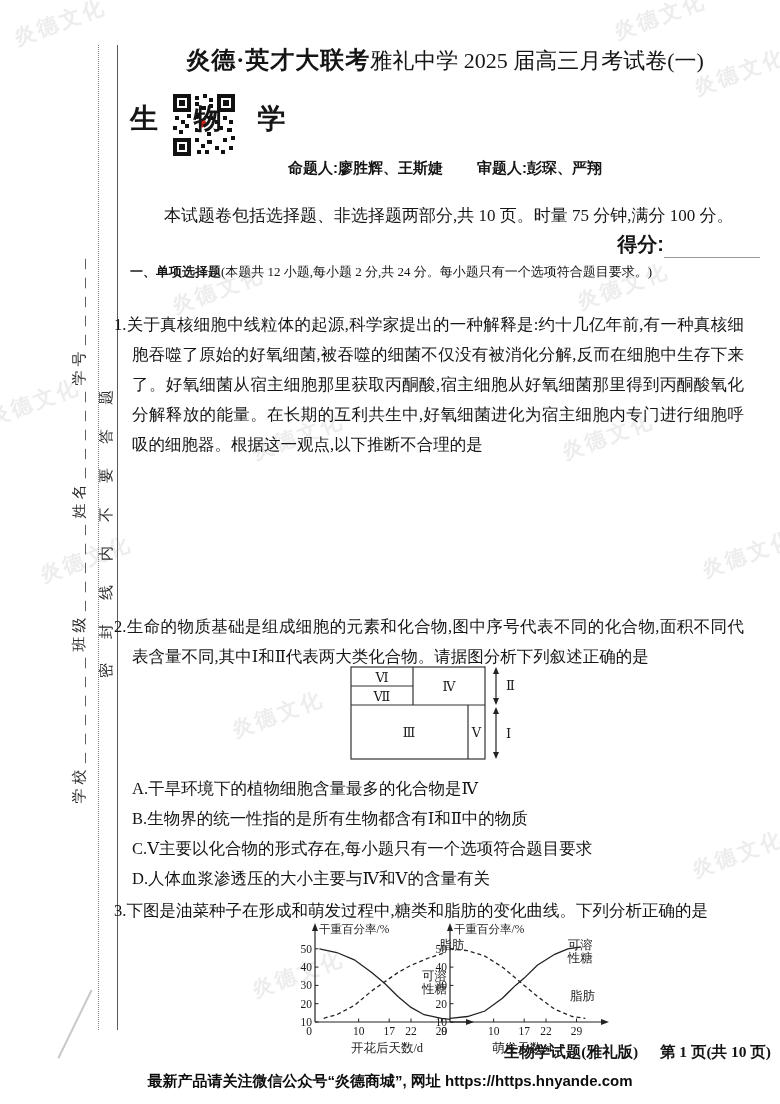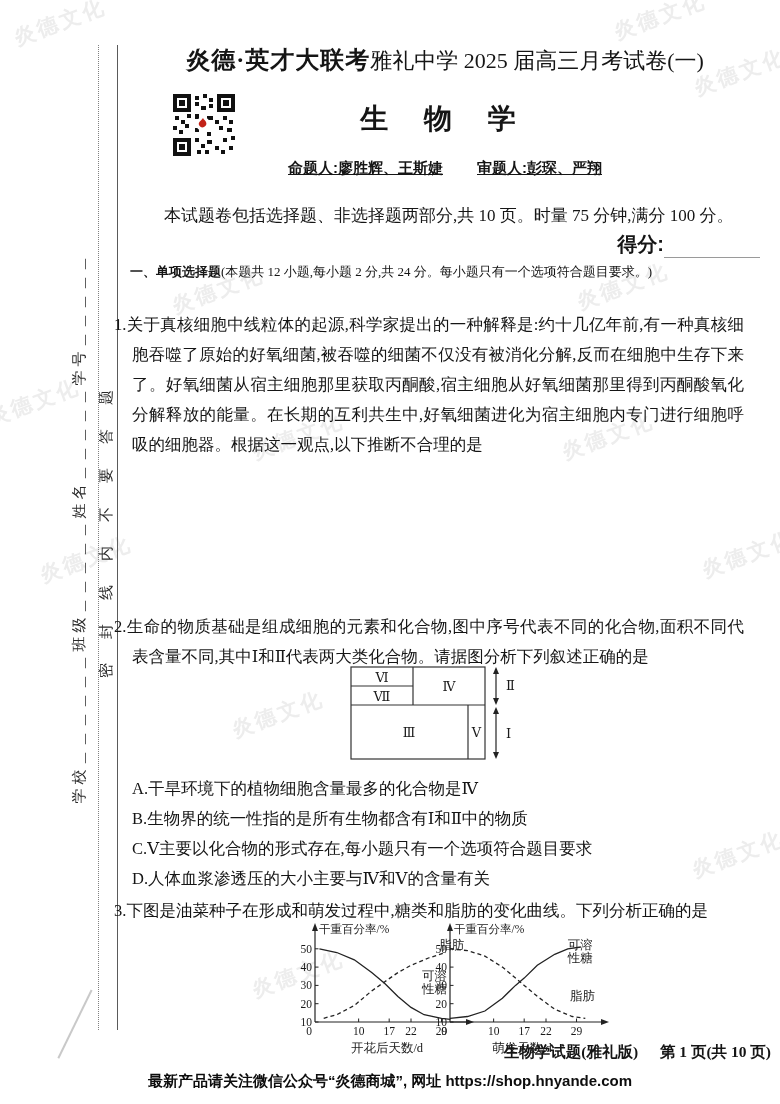--- a/index.html
+++ b/index.html
@@ -17,24 +17,24 @@
       transform:rotate(26deg);}
   
   .rot{position:absolute;transform-origin:0 0;transform:rotate(-90deg);white-space:nowrap;
        color:#2a2a2a;text-align:center;}
   .fields-line{left:70px;top:852px;width:648px;font-size:15px;letter-spacing:4px;}
   .seal-line{left:97px;top:678px;width:312px;font-size:15px;letter-spacing:24px;}
   
   .exam-title{left:130px;top:44px;width:630px;text-align:center;font-size:22px;white-space:nowrap;}
   .exam-title .brand{font-weight:bold;font-size:24px;letter-spacing:1px;}
   .qr{left:173px;top:94px;}
-  .subject{left:130px;top:100px;width:630px;text-align:center;font-size:28px;font-weight:bold;
+  .subject{left:130px;top:100px;width:630px;font-size:28px;font-weight:bold;
            letter-spacing:14px;font-family:"Liberation Sans","DejaVu Sans",sans-serif;}
   .setters{left:130px;top:159px;width:630px;text-align:center;font-size:15px;font-weight:bold;
-           font-family:"Liberation Sans","DejaVu Sans",sans-serif;text-decoration:underline;}
+           font-family:"Liberation Sans","DejaVu Sans",sans-serif;}
   .setters .gap{display:inline-block;width:34px;}
   .intro{left:130px;top:202px;width:630px;font-size:17px;text-indent:2em;line-height:28px;}
   .score{left:130px;top:231px;width:630px;text-align:right;font-size:20px;font-weight:bold;
          font-family:"Liberation Sans","DejaVu Sans",sans-serif;padding-right:2px;}
   .score .blank{display:inline-block;width:96px;border-bottom:1.5px solid #9a9a9a;height:17px;
          vertical-align:bottom;}
   
   .sec{left:130px;top:256px;width:630px;font-size:13px;line-height:31px;text-align:justify;}
   .sec .b{font-weight:bold;}
   .q{left:114px;width:630px;font-size:16.5px;line-height:30px;}
@@ -259,15 +259,15 @@
       <text x="150" y="80.04255319148936" font-size="12.5">脂肪</text>
       <polyline points="30.0,98.3 47.5,96.5 64.9,91.0 82.4,78.2 95.5,65.4 104.2,58.1 117.3,45.3 134.7,34.3 147.8,28.8 160.9,27.0" fill="none" stroke="#222" stroke-width="1.3"></polyline>
       <text x="147.8181818181818" y="28.80851063829787" font-size="12.5">可溶</text>
       <text x="147.8181818181818" y="41.808510638297875" font-size="12.5">性糖</text>
     </svg>
 
   <div class="abs footer">
     <span>生物学试题(雅礼版)</span>
     <span>第 1 页(共 10 页)</span>
   </div>
-  <div class="abs promo">最新产品请关注微信公众号“炎德商城”, 网址 https://shop.hnyande.com</div>
+  <div class="abs promo">最新产品请关注微信公众号“炎德商城”, 网址 https://https.hnyande.com</div>
 
 </div>
 
 </body></html>

